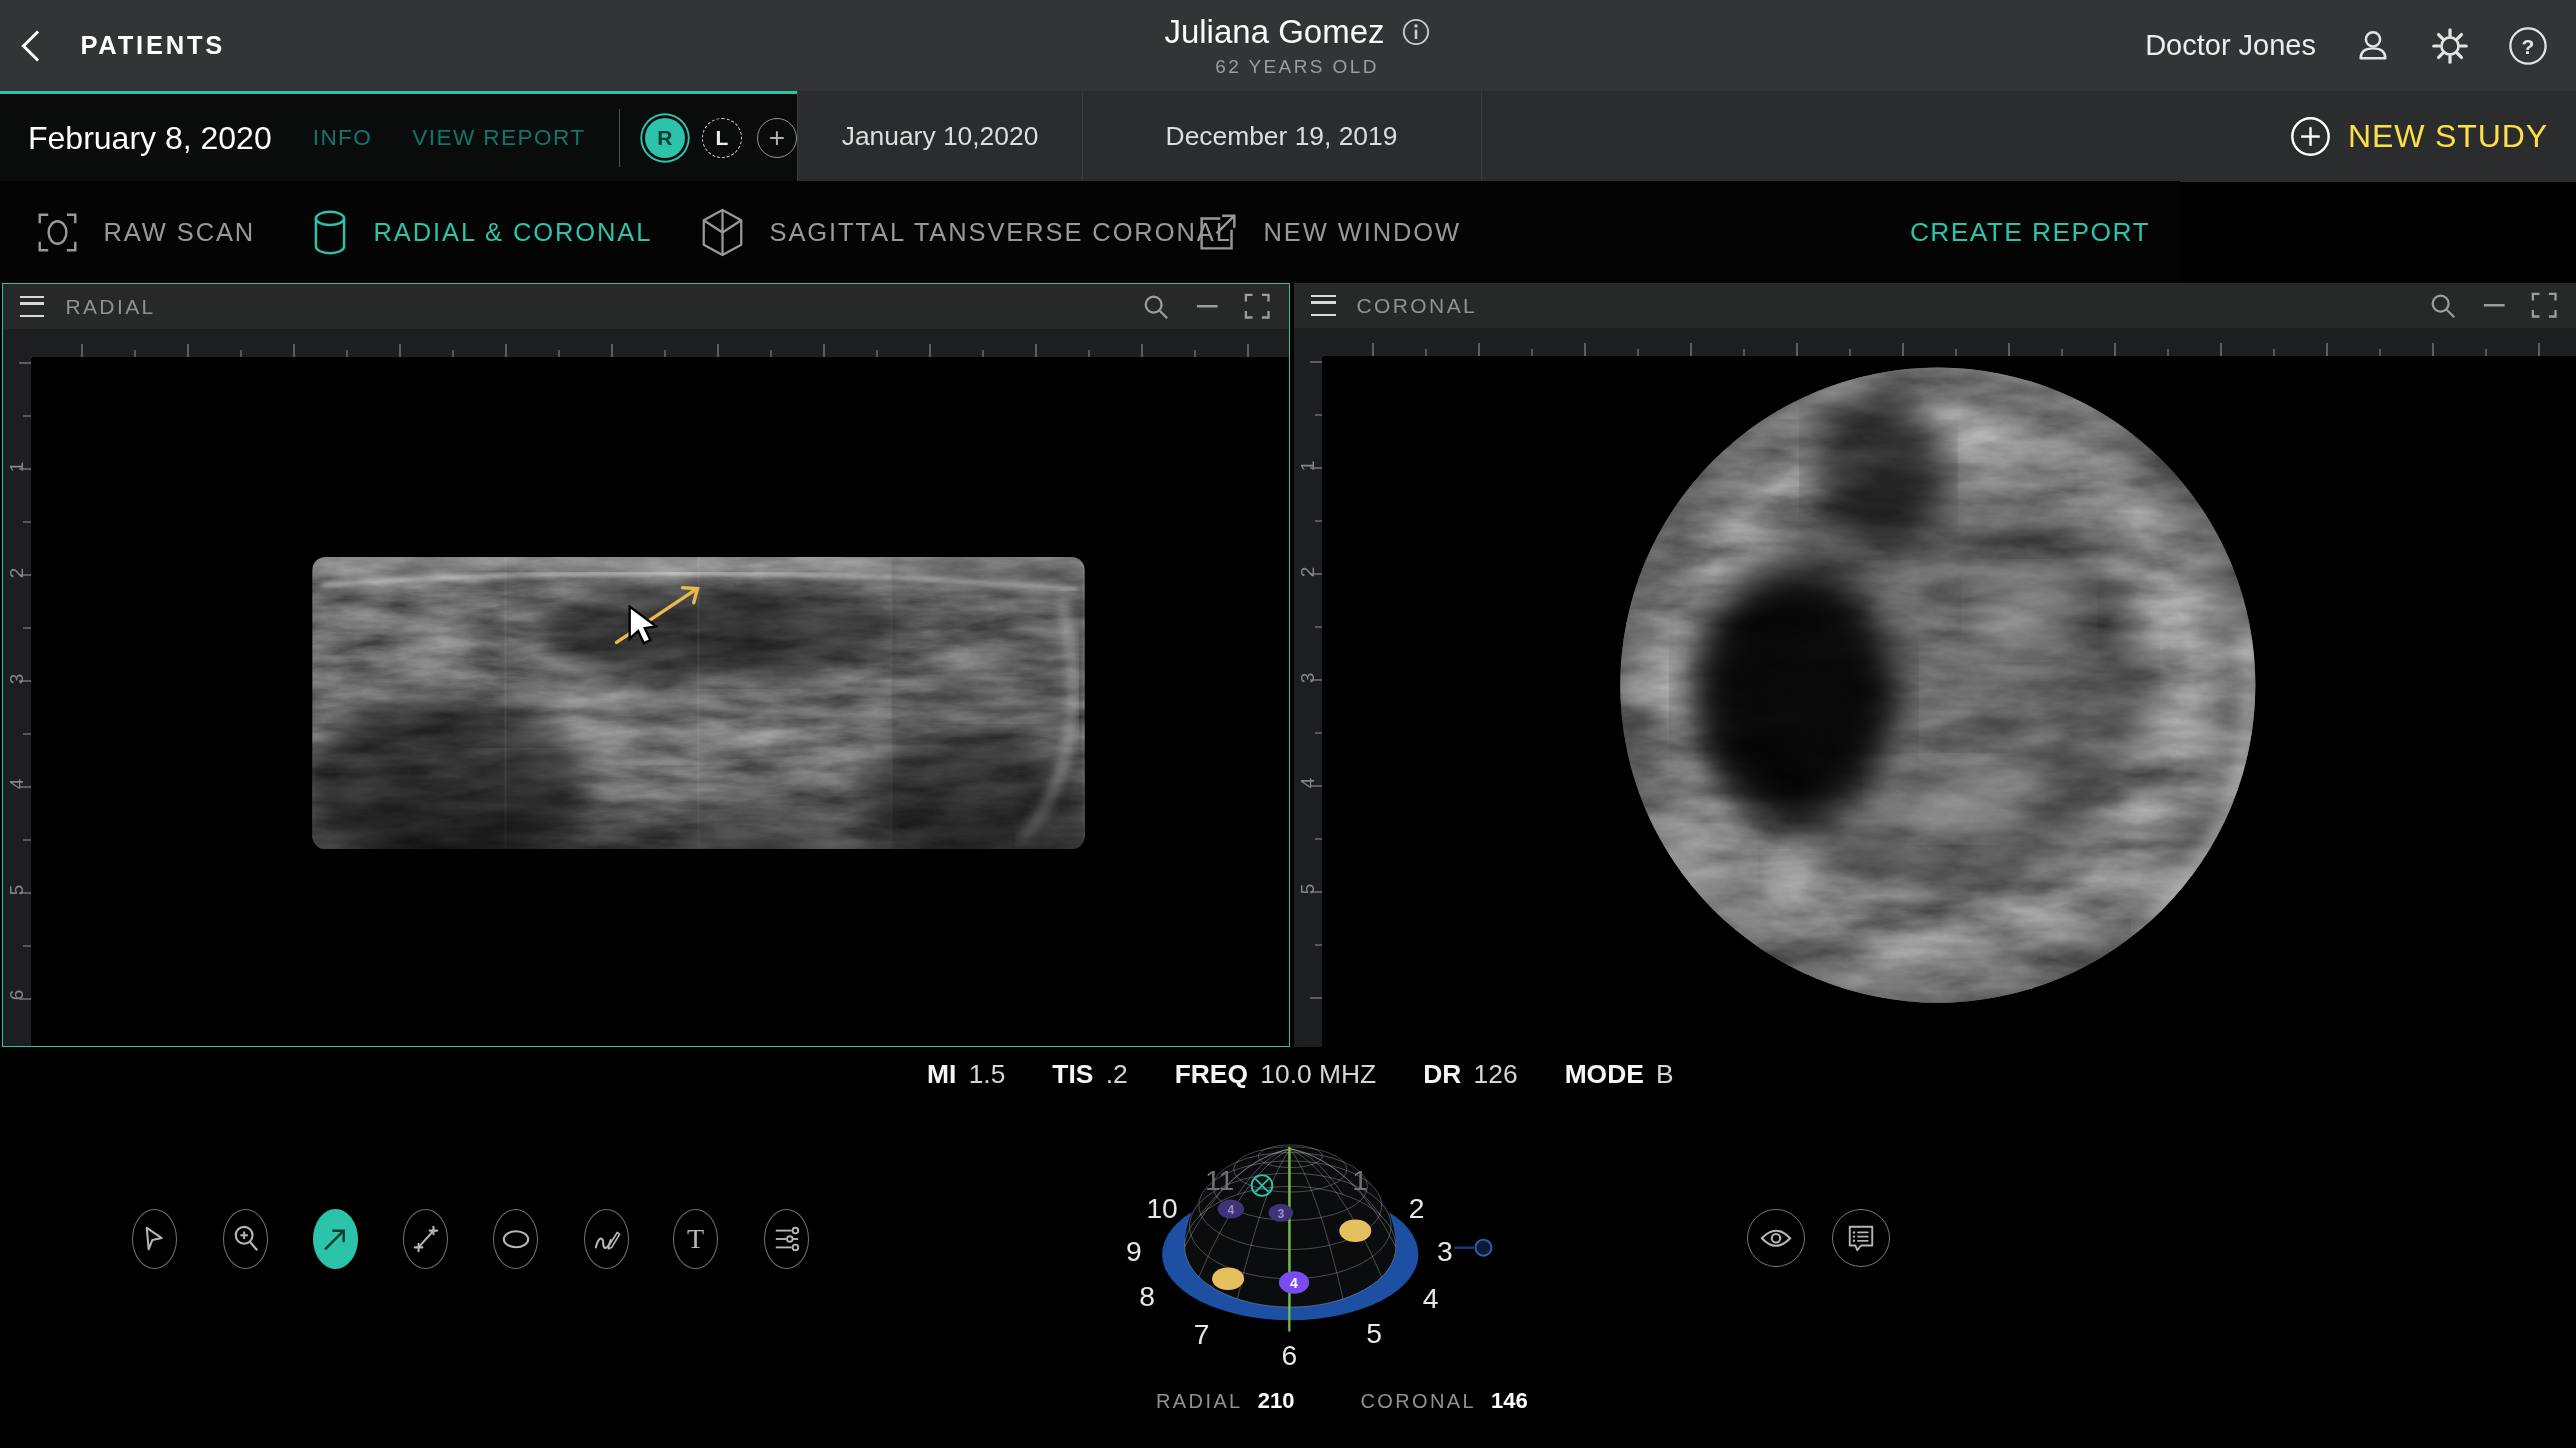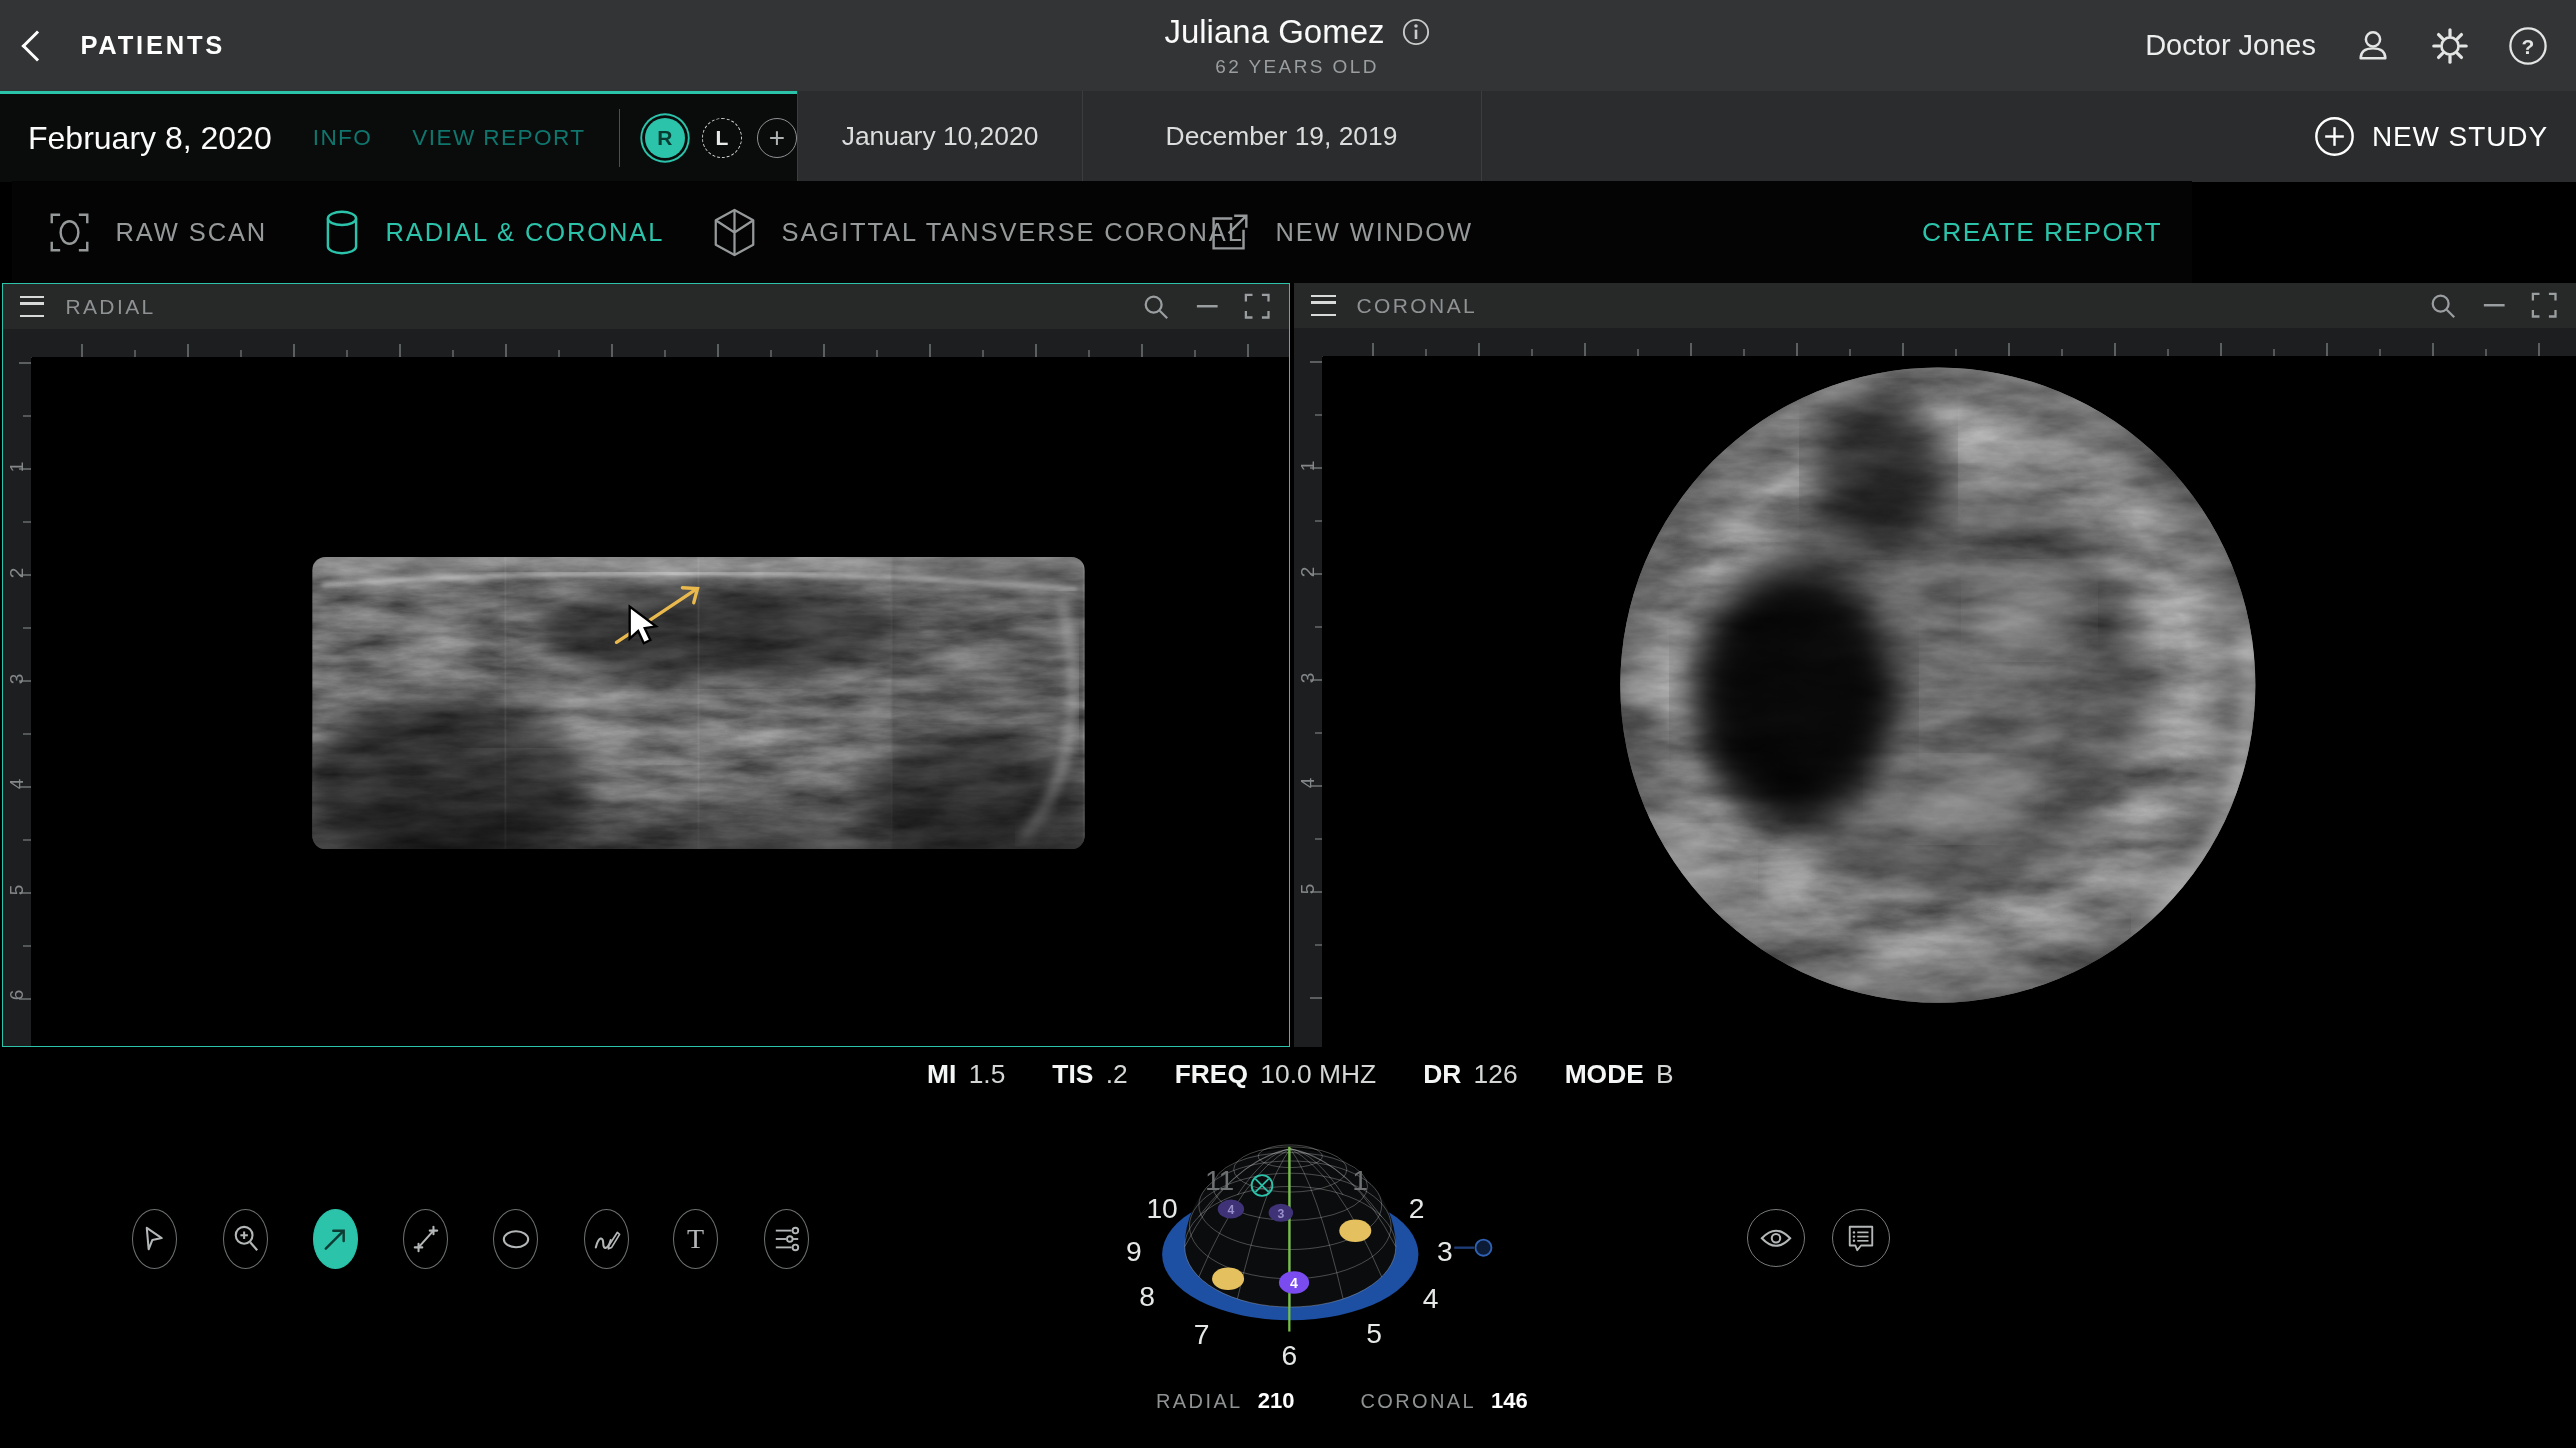--- a/index.html
+++ b/index.html
@@ -28,23 +28,23 @@
   #viewreport-link{margin-left:40px;}
   #lat-divider{width:0.9px;height:58px;background:#4c4e4f;margin-left:34px;}
   .lat-btn{width:40px;height:40px;border-radius:50%;display:flex;align-items:center;justify-content:center;font-size:21px;font-weight:bold;box-sizing:border-box;cursor:pointer;}
   #lat-r{margin-left:24.5px;background:#2cc3ab;color:#083b32;box-shadow:0 0 0 2.8px #0a0b0b,0 0 0 4.7px #2cc3ab;}
   #lat-l{margin-left:17px;border:1.9px dashed #cfd1d1;color:#e8e9e9;}
   #lat-add{margin-left:15px;border:1.9px solid #8f9293;color:#aeb1b2;font-weight:normal;font-size:28px;}
   .study-tab{top:0;height:91px;display:flex;align-items:center;justify-content:center;font-size:26.4px;color:#dcdddd;border-right:0.9px solid #3b3d3e;cursor:pointer;box-sizing:border-box;}
   #tab-jan{left:797px;width:286px;border-left:0.9px solid #3b3d3e;}
   #tab-dec{left:1082px;width:400px;}
   #new-study{right:28px;top:0;height:91px;display:flex;align-items:center;gap:17px;cursor:pointer;}
-  #new-study-label{font-size:28px;letter-spacing:0.9px;color:#ffffff;}
-  
-  #viewbar{left:12px;top:181px;width:2180px;height:102px;background:#040404;}
+  #new-study-label{font-size:32px;letter-spacing:0.9px;color:#fde047;}
+  
+  #viewbar{left:0;top:181px;width:2180px;height:102px;background:#040404;}
   .mode{top:0;height:102px;display:flex;align-items:center;gap:24.5px;cursor:pointer;color:#96999a;}
   .mode .mode-label{font-size:25.5px;letter-spacing:1.9px;}
   .mode.active{color:#2cc3ab;}
   #create-report{right:30px;top:0;height:102px;display:flex;align-items:center;font-size:26.4px;letter-spacing:1.4px;color:#2cc3ab;cursor:pointer;}
   
   .panel{top:283px;height:764px;background:#000;box-sizing:border-box;}
   #panel-radial{left:1.9px;width:1288px;border:1.9px solid #2cc3ab;}
   #panel-coronal{left:1294px;width:1282px;}
   .panel-header{position:absolute;left:0;top:0;right:0;height:45px;background:#272929;display:flex;align-items:center;}
   .hamburger{width:24.5px;height:17px;border-top:2.8px solid #d8d9d9;border-bottom:2.8px solid #d8d9d9;margin-left:17px;position:relative;cursor:pointer;}

